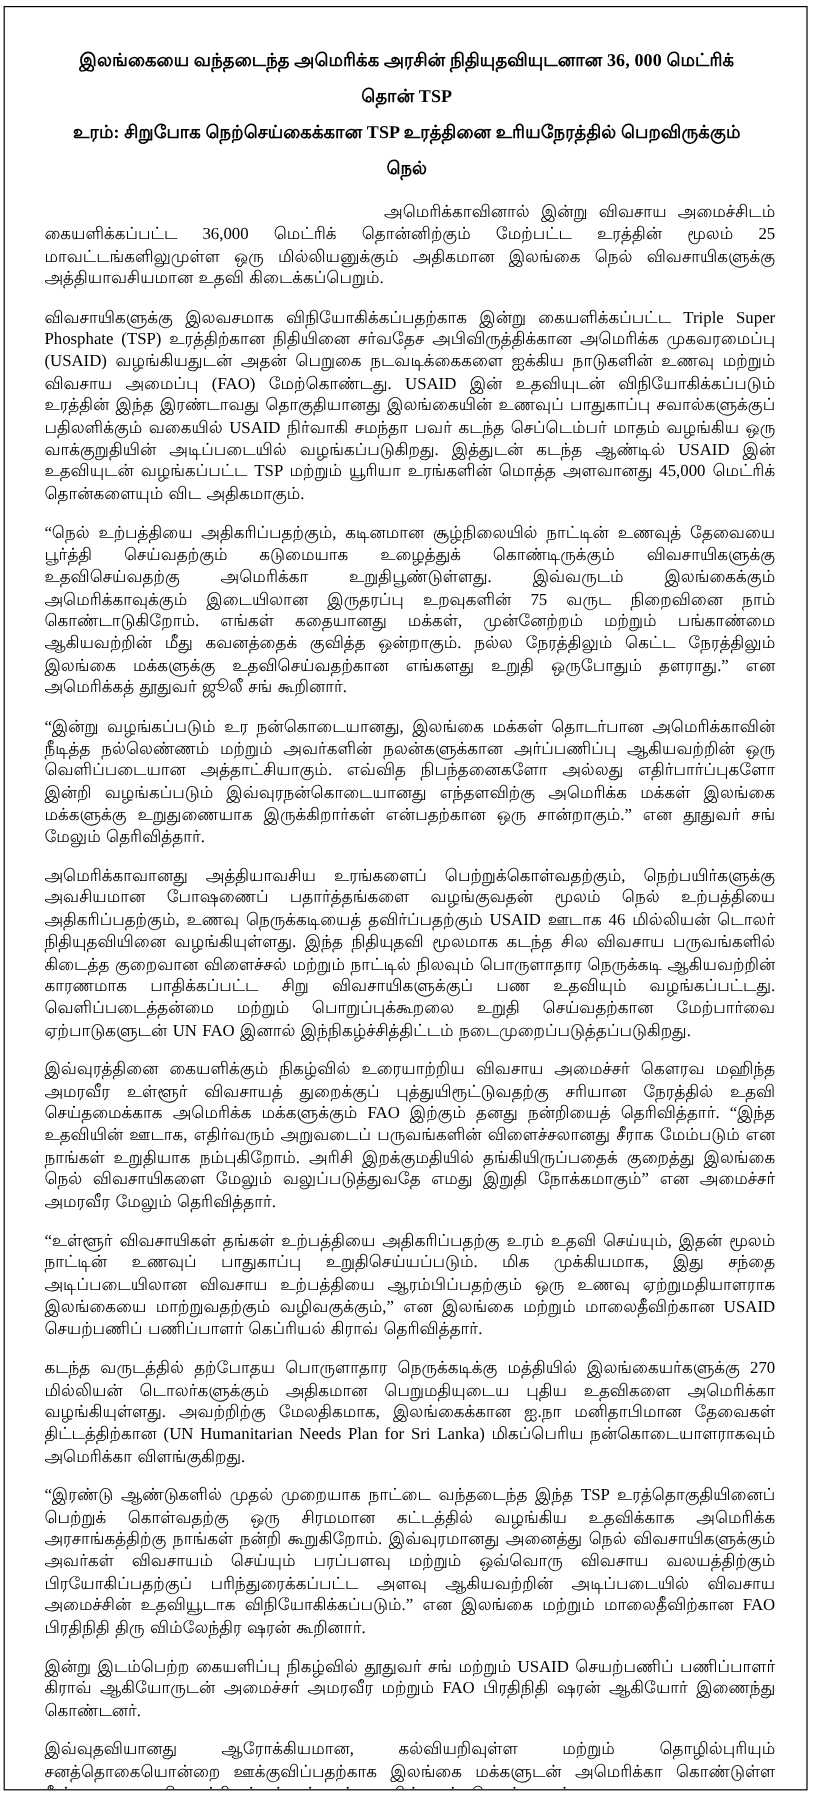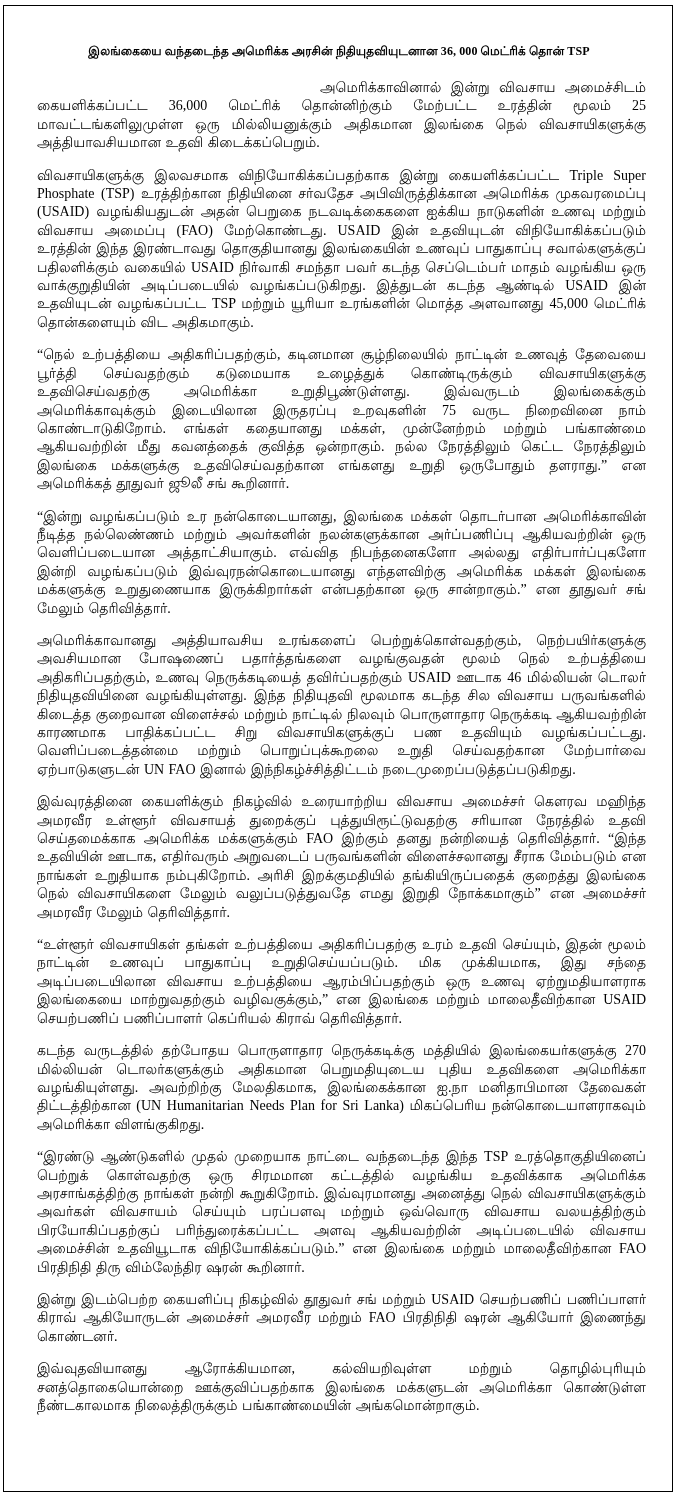--- a/index.html
+++ b/index.html
@@ -22,21 +22,21 @@
     width: 670px;
     height: 1487px;
     box-sizing: border-box;
     border: 1px solid #000000;
     background: #ffffff;
     padding: 30px 26px 0 33px;
     overflow: hidden;
   }
   .doc-title {
     margin: 0 12px 13px 7px;
-    font-size: 12px;
+    font-size: 15px;
     font-weight: 700;
     line-height: 30px;
     text-align: center;
     letter-spacing: 0.1px;
   }
   .doc-title .tl {
     display: block;
   }
   .para {
     margin: 0 0 14px 0;
@@ -48,20 +48,21 @@
   .para.lead-indent {
     text-indent: 283px;
   }
 </style>
 </head>
 <body>
 
 <div class="frame">
   <h1 class="doc-title">
     <span class="tl">இலங்கையை வந்தடைந்த அமெரிக்க அரசின் நிதியுதவியுடனான 36, 000 மெட்ரிக் தொன் TSP</span>
+    <span class="tl">உரம்: சிறுபோக நெற்செய்கைக்கான TSP உரத்தினை உரியநேரத்தில் பெறவிருக்கும் நெல்</span>
   </h1>
 
   <p class="para lead-indent">அமெரிக்காவினால் இன்று விவசாய அமைச்சிடம் கையளிக்கப்பட்ட 36,000 மெட்ரிக் தொன்னிற்கும் மேற்பட்ட உரத்தின் மூலம் 25 மாவட்டங்களிலுமுள்ள ஒரு மில்லியனுக்கும் அதிகமான இலங்கை நெல் விவசாயிகளுக்கு அத்தியாவசியமான உதவி கிடைக்கப்பெறும்.</p>
   <p class="para">விவசாயிகளுக்கு இலவசமாக விநியோகிக்கப்பதற்காக இன்று கையளிக்கப்பட்ட Triple Super Phosphate (TSP) உரத்திற்கான நிதியினை சர்வதேச அபிவிருத்திக்கான அமெரிக்க முகவரமைப்பு (USAID) வழங்கியதுடன் அதன் பெறுகை நடவடிக்கைகளை ஐக்கிய நாடுகளின் உணவு மற்றும் விவசாய அமைப்பு (FAO) மேற்கொண்டது. USAID இன் உதவியுடன் விநியோகிக்கப்படும் உரத்தின் இந்த இரண்டாவது தொகுதியானது இலங்கையின் உணவுப் பாதுகாப்பு சவால்களுக்குப் பதிலளிக்கும் வகையில் USAID நிர்வாகி சமந்தா பவர் கடந்த செப்டெம்பர் மாதம் வழங்கிய ஒரு வாக்குறுதியின் அடிப்படையில் வழங்கப்படுகிறது. இத்துடன் கடந்த ஆண்டில் USAID இன் உதவியுடன் வழங்கப்பட்ட TSP மற்றும் யூரியா உரங்களின் மொத்த அளவானது 45,000 மெட்ரிக் தொன்களையும் விட அதிகமாகும்.</p>
   <p class="para">“நெல் உற்பத்தியை அதிகரிப்பதற்கும், கடினமான சூழ்நிலையில் நாட்டின் உணவுத் தேவையை பூர்த்தி செய்வதற்கும் கடுமையாக உழைத்துக் கொண்டிருக்கும் விவசாயிகளுக்கு உதவிசெய்வதற்கு அமெரிக்கா உறுதிபூண்டுள்ளது. இவ்வருடம் இலங்கைக்கும் அமெரிக்காவுக்கும் இடையிலான இருதரப்பு உறவுகளின் 75 வருட நிறைவினை நாம் கொண்டாடுகிறோம். எங்கள் கதையானது மக்கள், முன்னேற்றம் மற்றும் பங்காண்மை ஆகியவற்றின் மீது கவனத்தைக் குவித்த ஒன்றாகும். நல்ல நேரத்திலும் கெட்ட நேரத்திலும் இலங்கை மக்களுக்கு உதவிசெய்வதற்கான எங்களது உறுதி ஒருபோதும் தளராது.” என அமெரிக்கத் தூதுவர் ஜூலீ சங் கூறினார்.</p>
   <p class="para">“இன்று வழங்கப்படும் உர நன்கொடையானது, இலங்கை மக்கள் தொடர்பான அமெரிக்காவின் நீடித்த நல்லெண்ணம் மற்றும் அவர்களின் நலன்களுக்கான அர்ப்பணிப்பு ஆகியவற்றின் ஒரு வெளிப்படையான அத்தாட்சியாகும். எவ்வித நிபந்தனைகளோ அல்லது எதிர்பார்ப்புகளோ இன்றி வழங்கப்படும் இவ்வுரநன்கொடையானது எந்தளவிற்கு அமெரிக்க மக்கள் இலங்கை மக்களுக்கு உறுதுணையாக இருக்கிறார்கள் என்பதற்கான ஒரு சான்றாகும்.” என தூதுவர் சங் மேலும் தெரிவித்தார்.</p>
   <p class="para">அமெரிக்காவானது அத்தியாவசிய உரங்களைப் பெற்றுக்கொள்வதற்கும், நெற்பயிர்களுக்கு அவசியமான போஷணைப் பதார்த்தங்களை வழங்குவதன் மூலம் நெல் உற்பத்தியை அதிகரிப்பதற்கும், உணவு நெருக்கடியைத் தவிர்ப்பதற்கும் USAID ஊடாக 46 மில்லியன் டொலர் நிதியுதவியினை வழங்கியுள்ளது. இந்த நிதியுதவி மூலமாக கடந்த சில விவசாய பருவங்களில் கிடைத்த குறைவான விளைச்சல் மற்றும் நாட்டில் நிலவும் பொருளாதார நெருக்கடி ஆகியவற்றின் காரணமாக பாதிக்கப்பட்ட சிறு விவசாயிகளுக்குப் பண உதவியும் வழங்கப்பட்டது. வெளிப்படைத்தன்மை மற்றும் பொறுப்புக்கூறலை உறுதி செய்வதற்கான மேற்பார்வை ஏற்பாடுகளுடன் UN FAO இனால் இந்நிகழ்ச்சித்திட்டம் நடைமுறைப்படுத்தப்படுகிறது.</p>
   <p class="para">இவ்வுரத்தினை கையளிக்கும் நிகழ்வில் உரையாற்றிய விவசாய அமைச்சர் கௌரவ மஹிந்த அமரவீர உள்ளூர் விவசாயத் துறைக்குப் புத்துயிரூட்டுவதற்கு சரியான நேரத்தில் உதவி செய்தமைக்காக அமெரிக்க மக்களுக்கும் FAO இற்கும் தனது நன்றியைத் தெரிவித்தார். “இந்த உதவியின் ஊடாக, எதிர்வரும் அறுவடைப் பருவங்களின் விளைச்சலானது சீராக மேம்படும் என நாங்கள் உறுதியாக நம்புகிறோம். அரிசி இறக்குமதியில் தங்கியிருப்பதைக் குறைத்து இலங்கை நெல் விவசாயிகளை மேலும் வலுப்படுத்துவதே எமது இறுதி நோக்கமாகும்” என அமைச்சர் அமரவீர மேலும் தெரிவித்தார்.</p>
   <p class="para">“உள்ளூர் விவசாயிகள் தங்கள் உற்பத்தியை அதிகரிப்பதற்கு உரம் உதவி செய்யும், இதன் மூலம் நாட்டின் உணவுப் பாதுகாப்பு உறுதிசெய்யப்படும். மிக முக்கியமாக, இது சந்தை அடிப்படையிலான விவசாய உற்பத்தியை ஆரம்பிப்பதற்கும் ஒரு உணவு ஏற்றுமதியாளராக இலங்கையை மாற்றுவதற்கும் வழிவகுக்கும்,” என இலங்கை மற்றும் மாலைதீவிற்கான USAID செயற்பணிப் பணிப்பாளர் கெப்ரியல் கிராவ் தெரிவித்தார்.</p>
   <p class="para">கடந்த வருடத்தில் தற்போதய பொருளாதார நெருக்கடிக்கு மத்தியில் இலங்கையர்களுக்கு 270 மில்லியன் டொலர்களுக்கும் அதிகமான பெறுமதியுடைய புதிய உதவிகளை அமெரிக்கா வழங்கியுள்ளது. அவற்றிற்கு மேலதிகமாக, இலங்கைக்கான ஐ.நா மனிதாபிமான தேவைகள் திட்டத்திற்கான (UN Humanitarian Needs Plan for Sri Lanka) மிகப்பெரிய நன்கொடையாளராகவும் அமெரிக்கா விளங்குகிறது.</p>

